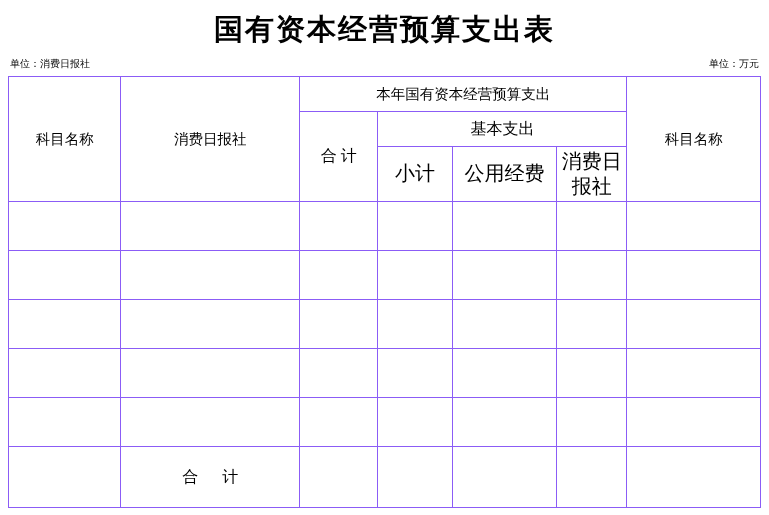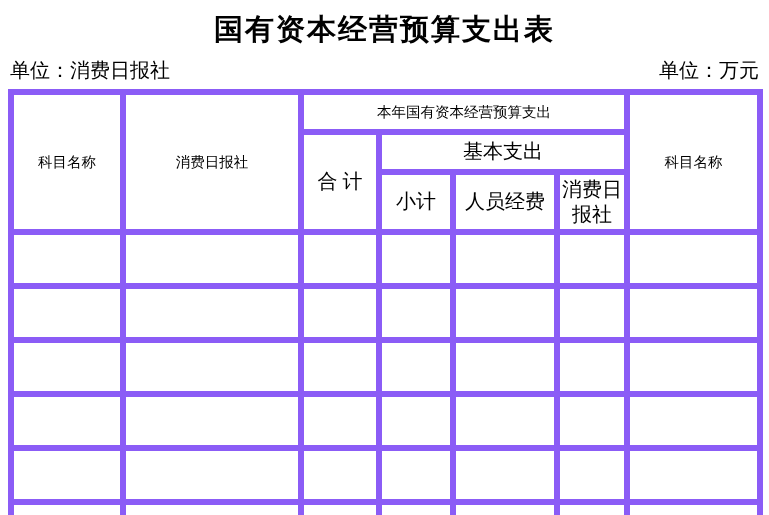--- a/index.html
+++ b/index.html
@@ -28,49 +28,49 @@
     font-size: 29px;
     letter-spacing: 2px;
     padding-top: 12px;
     padding-bottom: 10px;
     line-height: 1.2;
   }
   .meta-row {
     display: flex;
     justify-content: space-between;
     align-items: flex-start;
-    font-size: 20px;
+    font-size: 10px;
     font-family: "Liberation Serif", "DejaVu Serif", serif;
     padding: 0 2px 5px 2px;
   }
   .meta-left, .meta-right {
     white-space: nowrap;
   }
   table.budget {
     width: 753px;
     border-collapse: collapse;
     table-layout: fixed;
     font-family: "Liberation Serif", "DejaVu Serif", serif;
     font-size: 14px;
   }
   table.budget td, table.budget th {
-    border: 6px solid #8b5cf6;
+    border: 1px solid #8b5cf6;
     text-align: center;
     vertical-align: middle;
     font-weight: normal;
     padding: 2px 1px;
     line-height: 1.25;
   }
   .h-main {
     height: 30px;
     font-size: 14.5px;
   }
   .h-sub {
     height: 30px;
-    font-size: 20px;
+    font-size: 16px;
   }
   .h-leaf {
     height: 44px;
     font-size: 20px;
   }
   .col-code { width: 112px; }
   .col-name { width: 178px; }
   .col-total { width: 78px; }
   .col-sub { width: 74px; }
   .col-person { width: 104px; }
@@ -117,21 +117,21 @@
         <td class="h-main" rowspan="3">消费日报社</td>
         <td class="h-main" colspan="4">本年国有资本经营预算支出</td>
         <td class="h-main" rowspan="3">科目名称</td>
       </tr>
       <tr>
         <td class="h-sub" rowspan="2">合 计</td>
         <td class="h-sub" colspan="3">基本支出</td>
       </tr>
       <tr>
         <td class="h-leaf">小计</td>
-        <td class="h-leaf">人员经费</td>
+        <td class="h-leaf">公用经费</td>
         <td class="h-leaf">消费日报社</td>
       </tr>
     </thead>
     <tbody>
       <tr class="body-row">
         <td></td>
         <td></td>
         <td></td>
         <td></td>
         <td></td>

